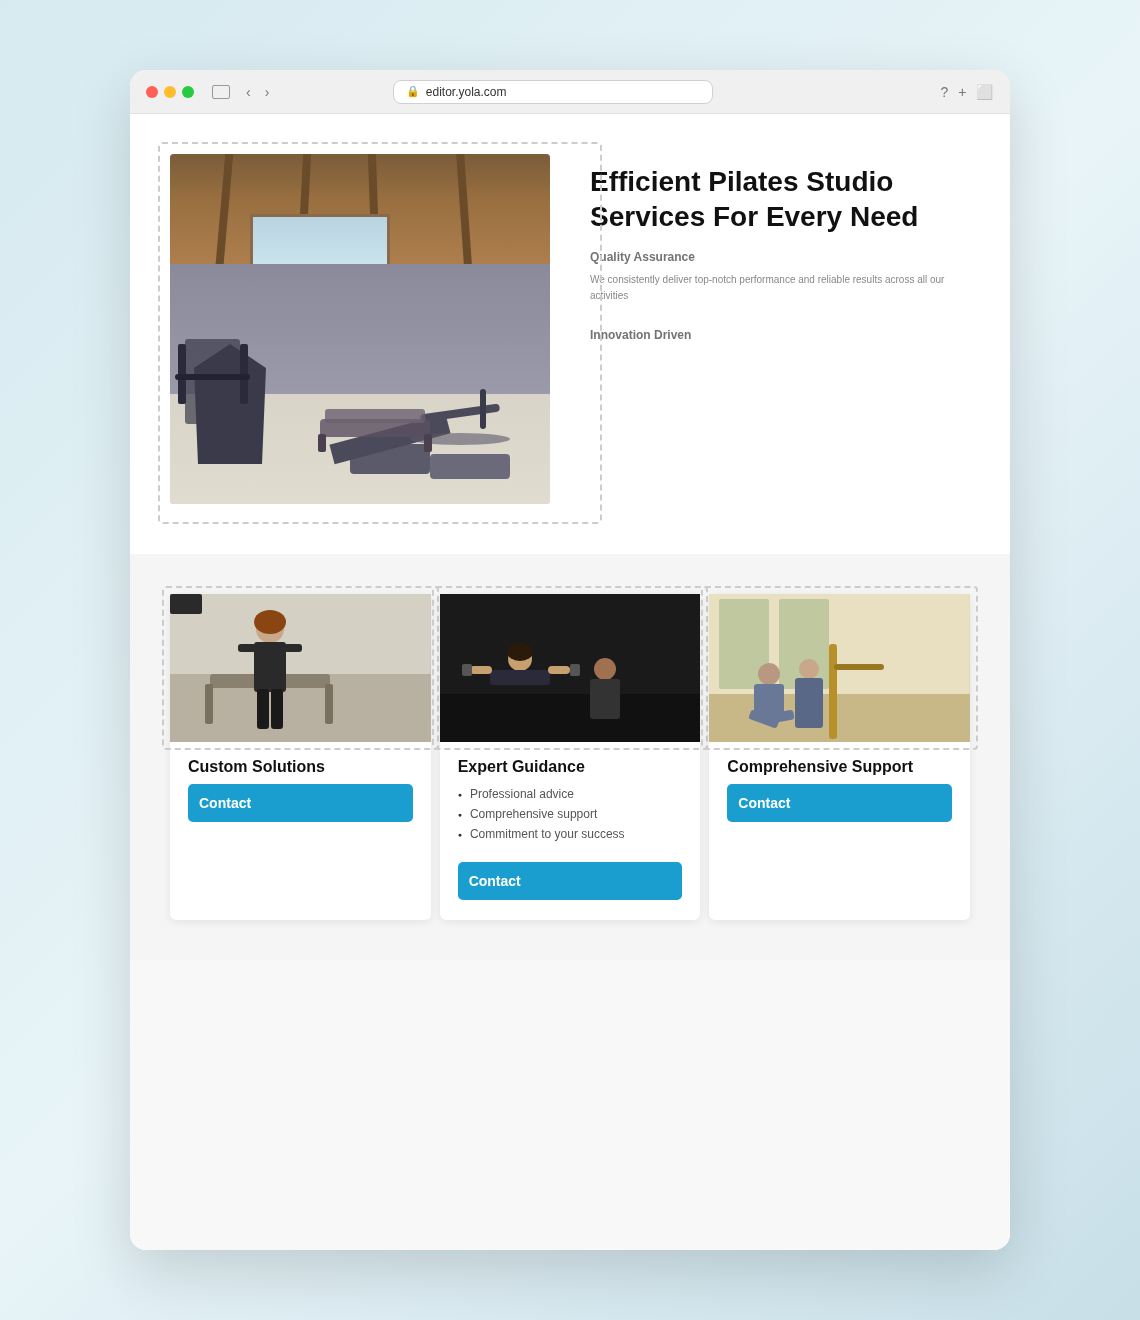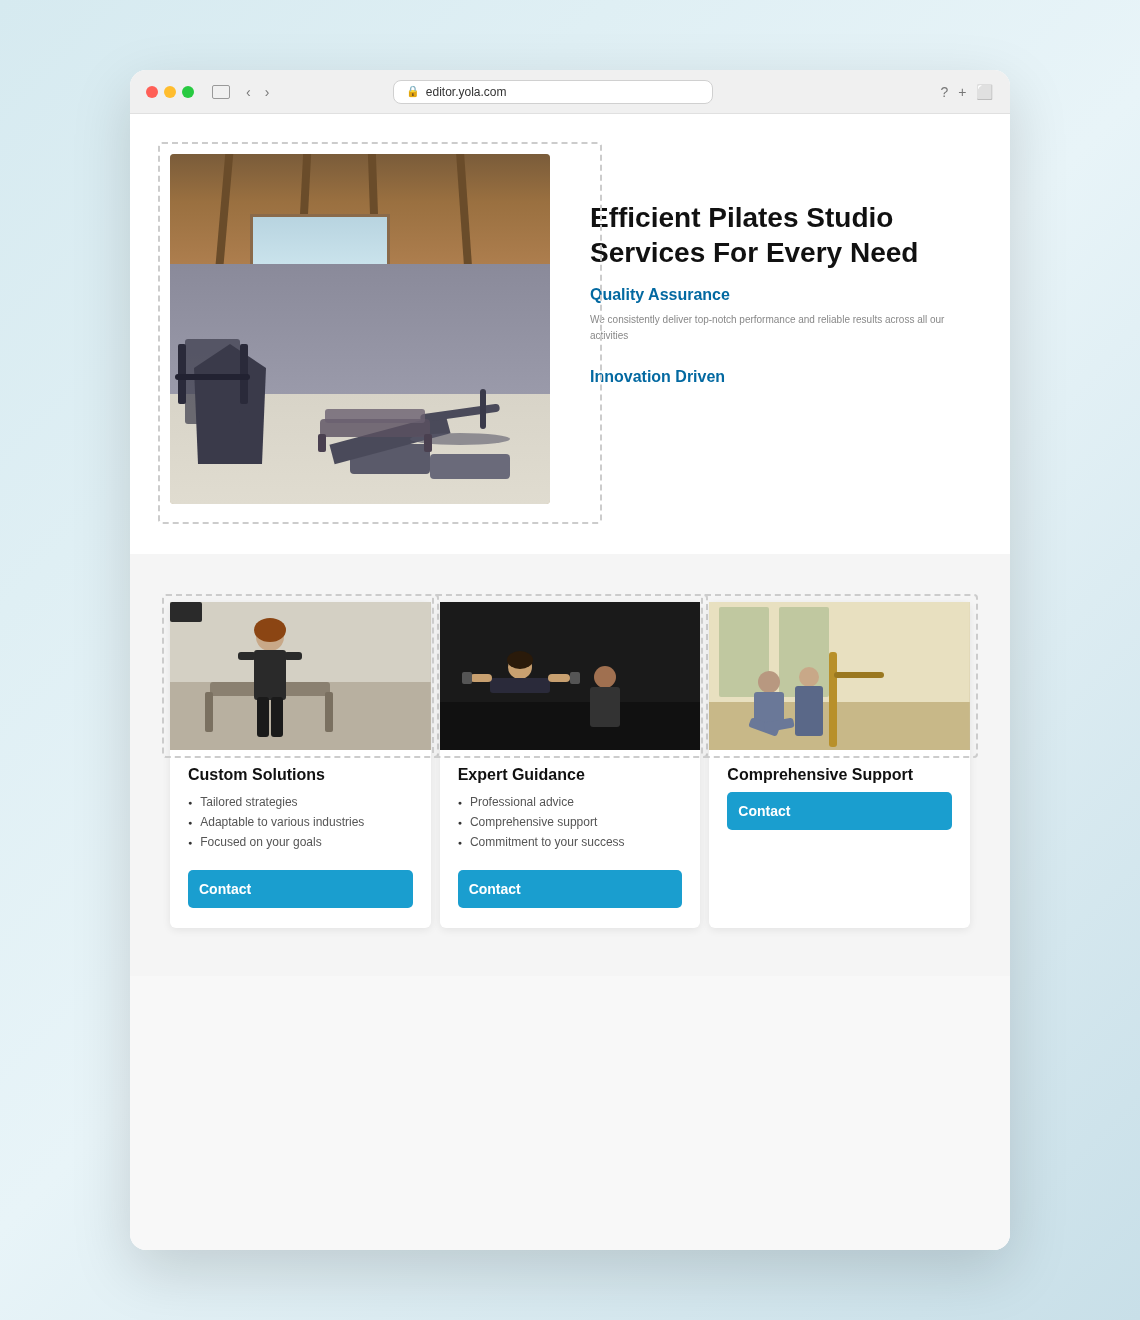--- a/index.html
+++ b/index.html
@@ -287,34 +287,33 @@
       flex: 1;
       padding-top: 10px;
     }
 
     .hero-title {
       font-size: 28px;
       font-weight: 800;
       color: #111;
       line-height: 1.25;
       margin-bottom: 16px;
-      margin-top: 36px;
     }
 
     .hero-subtitle {
       font-size: 13px;
       color: #888;
       line-height: 1.6;
       margin-bottom: 28px;
     }
 
     .feature-title {
-      font-size: 16px;
+      font-size: 12px;
       font-weight: 700;
-      color: #0369a1;
+      color: #737373;
       margin-bottom: 8px;
     }
 
     .feature-description {
       font-size: 10px;
       color: #888;
       line-height: 1.6;
       margin-bottom: 24px;
     }
 
@@ -322,21 +321,21 @@
     .cards-section {
       background: #f5f5f5;
       padding: 40px;
     }
 
     .cards-grid {
       display: grid;
       grid-template-columns: repeat(3, 1fr);
       gap: 9px;
       max-width: 800px;
-      margin: 8px auto;
+      margin: 0 auto;
     }
 
     .card {
       background: #ffffff;
       border-radius: 6px;
       overflow: visible;
       box-shadow: 0 2px 8px rgba(0,0,0,0.08);
       position: relative;
     }
 
@@ -546,25 +545,20 @@
                 <rect x="68" y="50" width="18" height="8" rx="3" fill="#2a2a2a"></rect>
                 <rect x="114" y="50" width="18" height="8" rx="3" fill="#2a2a2a"></rect>
 
                 <rect x="87" y="95" width="12" height="40" rx="3" fill="#1a1a1a"></rect>
                 <rect x="101" y="95" width="12" height="40" rx="3" fill="#1a1a1a"></rect>
               </svg>
             </div>
           </div>
           <div class="card-body">
             <h3 class="card-title">Custom Solutions</h3>
-            <ul class="card-list">
-              <li>Tailored strategies</li>
-              <li>Adaptable to various industries</li>
-              <li>Focused on your goals</li>
-            </ul>
             <button class="contact-btn">Contact</button>
           </div>
         </div>
 
         <div class="card">
           <div class="card-image-wrapper">
             <div class="dashed-card-border"></div>
             <div class="card-img-2 card-image">
               <svg width="100%" height="148">
                 <rect width="100%" height="148" fill="#1a1a1a"></rect>

